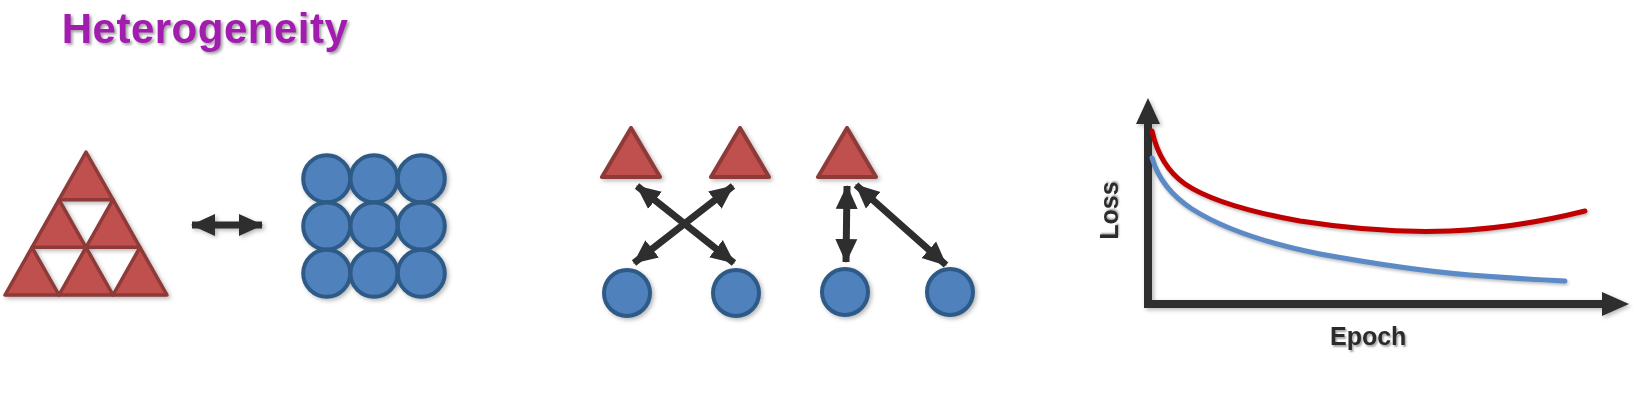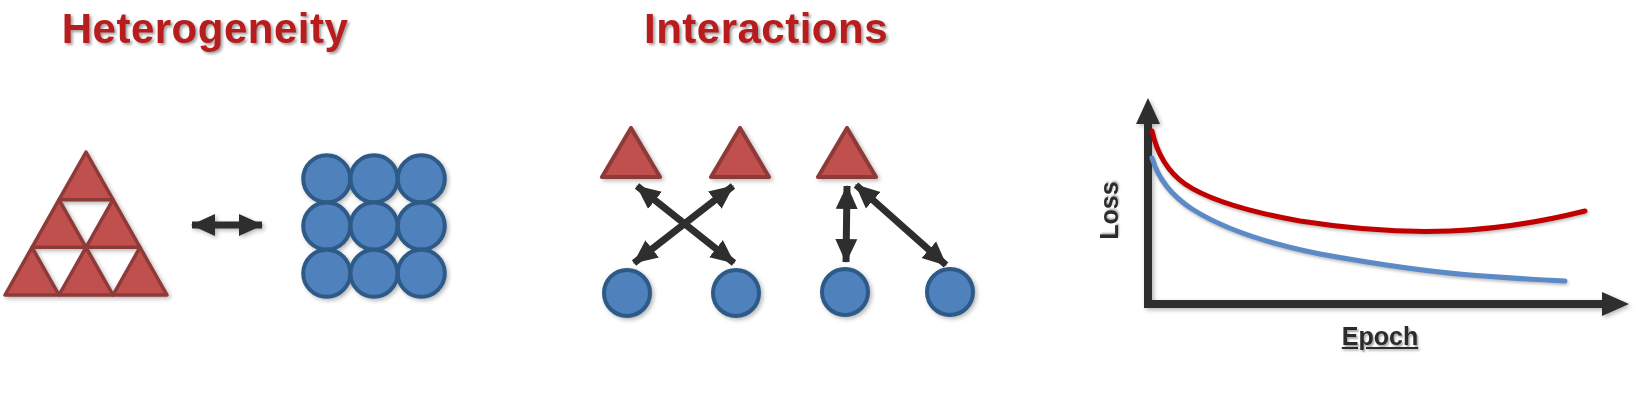--- a/index.html
+++ b/index.html
@@ -10,21 +10,21 @@
     overflow:hidden;
     font-family:"Liberation Sans",sans-serif;
   }
   .panel-title{
     position:absolute;
     top:2px;
     margin:0;
     font-size:42px;
     line-height:54px;
     font-weight:700;
-    color:#b91c1c;
+    color:#a21caf;
     text-align:center;
     text-shadow:2px 2px 3px rgba(0,0,0,0.38);
     letter-spacing:0.5px;
   }
   #title-het{left:0;width:410px;}
   #title-int{left:566px;width:400px;}
   #title-lrn{left:1177px;width:400px;}
   .axis-label{
     position:absolute;
     font-size:25px;
@@ -33,33 +33,32 @@
     text-shadow:1.5px 1.5px 2px rgba(0,0,0,0.35);
   }
   #label-loss{
     left:1079px;top:196px;
     width:60px;text-align:center;
     transform:rotate(-90deg);
     transform-origin:center center;
   }
   #label-epoch{
     left:1330px;top:322px;
-    width:100px;text-align:center;text-decoration:underline;
+    width:100px;
   }
   svg{position:absolute;left:0;top:0;}
   .shape-shadow{filter:drop-shadow(2px 2.5px 2px rgba(0,0,0,0.28));}
   .curve-shadow{filter:drop-shadow(1.5px 2px 1.5px rgba(0,0,0,0.25));}
 </style>
 </head>
 <body>
 
 <div class="canvas">
 
   <h2 class="panel-title" id="title-het">Heterogeneity</h2>
-  <h2 class="panel-title" id="title-int">Interactions</h2>
 
   <svg width="1648" height="408" viewBox="0 0 1648 408">
     <defs>
       <marker id="ah-end" markerUnits="userSpaceOnUse" markerWidth="26" markerHeight="26" refX="23" refY="13" orient="auto">
         <path d="M0,2 L24,13 L0,24 Z" fill="#2e2e2e"></path>
       </marker>
       <marker id="ah-start" markerUnits="userSpaceOnUse" markerWidth="26" markerHeight="26" refX="3" refY="13" orient="auto">
         <path d="M26,2 L2,13 L26,24 Z" fill="#2e2e2e"></path>
       </marker>
     </defs>

